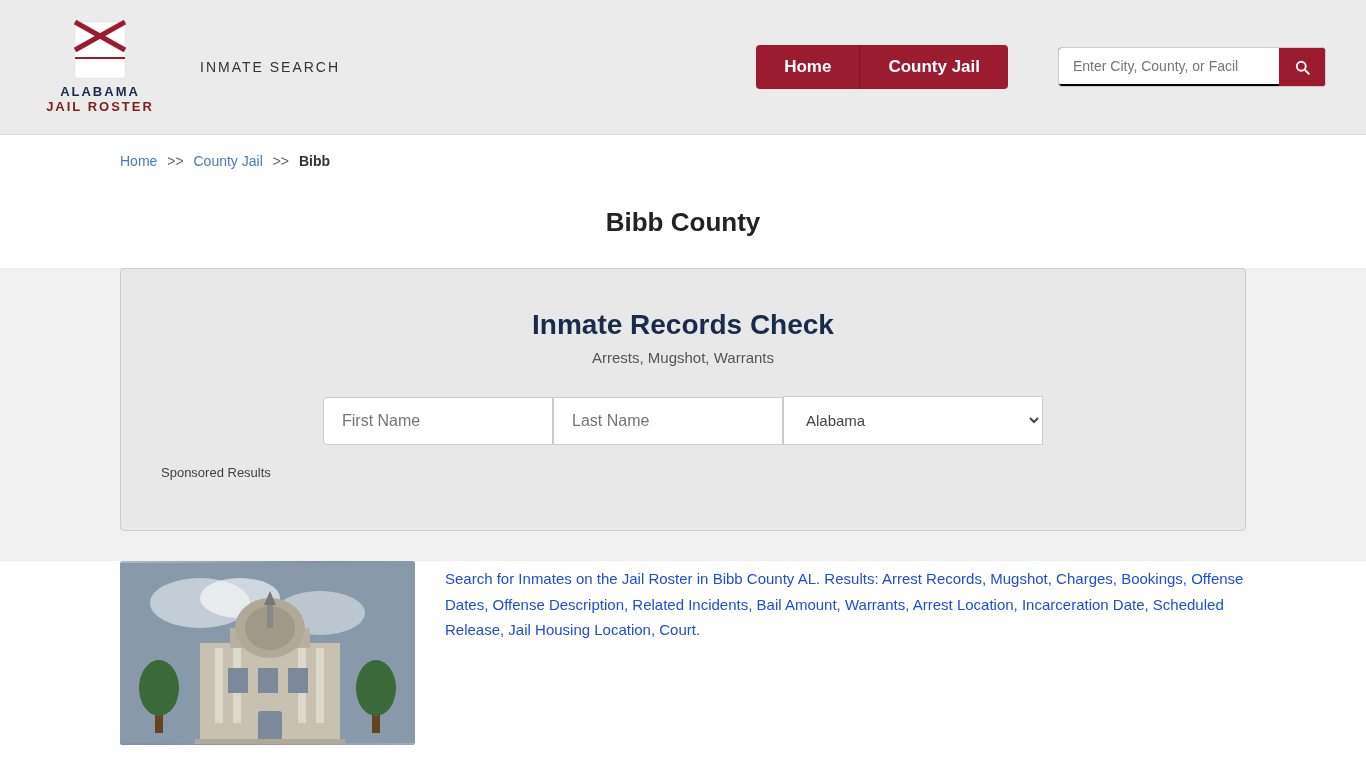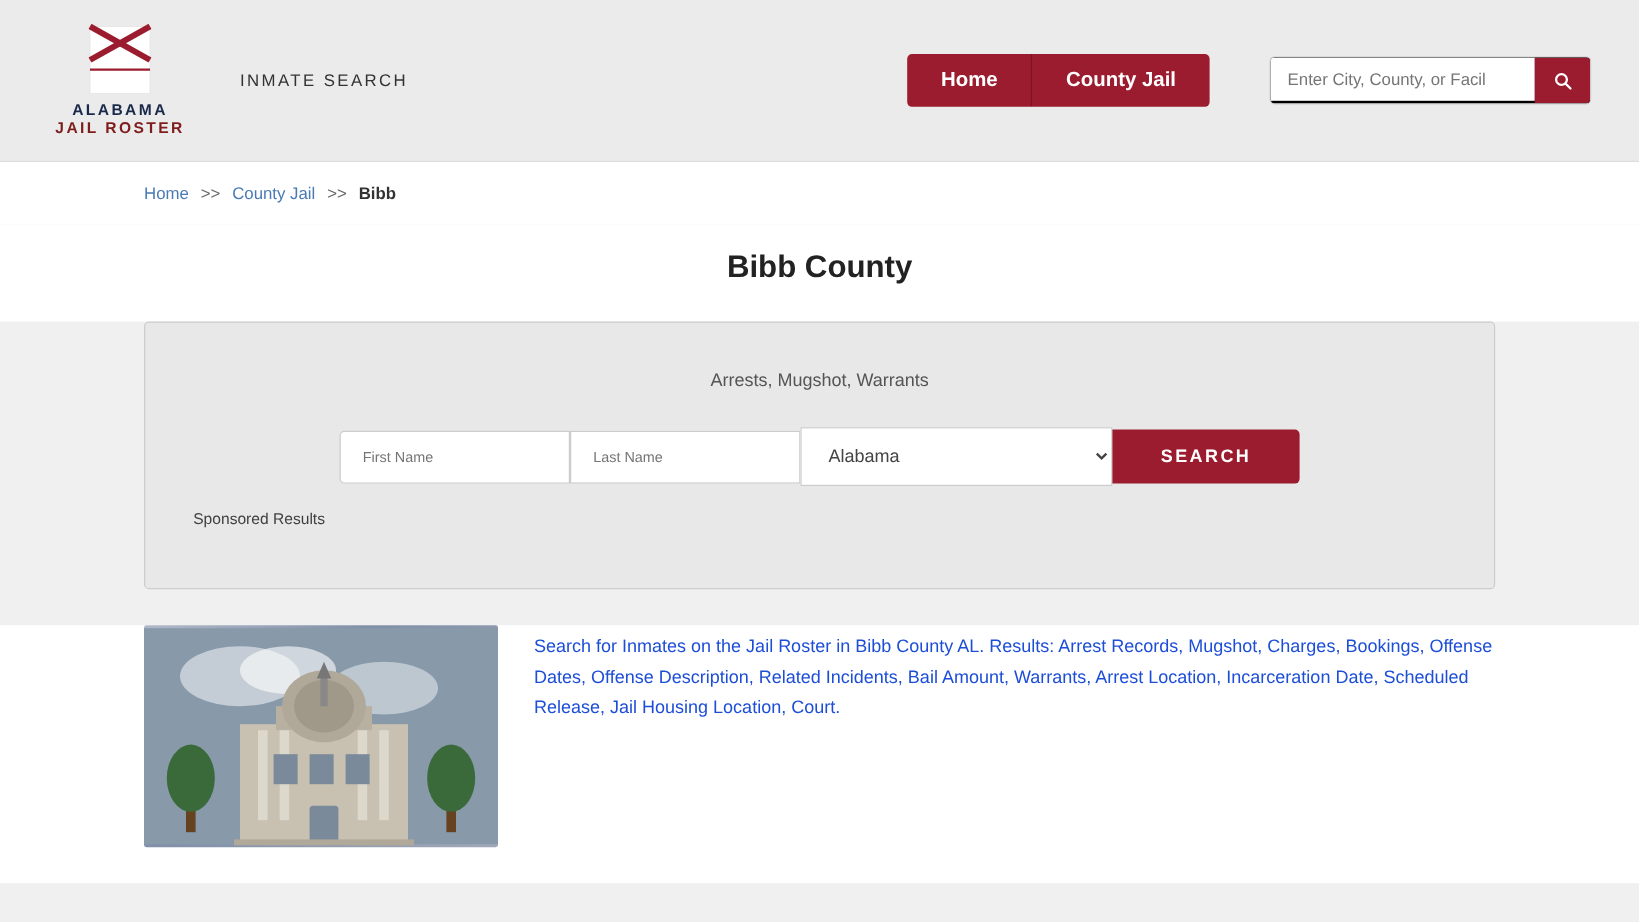--- a/index.html
+++ b/index.html
@@ -152,24 +152,24 @@
       margin-bottom: 30px;
     }
     .records-form {
       display: flex;
       gap: 0;
       justify-content: center;
       align-items: center;
     }
     .records-form input {
       padding: 14px 18px;
-      font-size: 12px;
+      font-size: 16px;
       border: 1px solid #ccc;
       outline: none;
-      width: 192px;
+      width: 230px;
       color: #999;
     }
     .records-form input:first-child {
       border-radius: 4px 0 0 4px;
     }
     .records-form select {
       padding: 14px 18px;
       font-size: 15px;
       border: 1px solid #ccc;
       outline: none;
@@ -273,37 +273,37 @@
   <a href="#">County Jail</a>
   <span class="breadcrumb-sep">&gt;&gt;</span>
   <span class="breadcrumb-current">Bibb</span>
 </div>
 
 <div class="page-title-area">
   <h1>Bibb County</h1>
 </div>
 
 <div class="records-box">
+  <h2>Inmate Records Check</h2>
   <p>Arrests, Mugshot, Warrants</p>
   <div class="records-form">
     <input type="text" placeholder="First Name" style="">
     <input type="text" placeholder="Last Name" style="">
     <select>
       <option>Alabama</option>
       <option>Alaska</option>
       <option>Arizona</option>
       <option>Arkansas</option>
       <option>California</option>
       <option>Colorado</option>
       <option>Florida</option>
       <option>Georgia</option>
       <option>Mississippi</option>
       <option>Tennessee</option>
     </select>
-    <button>SEARCH</button>
   </div>
   <div class="sponsored-results">Sponsored Results</div>
 </div>
 
 <div class="bottom-section">
   <div class="bottom-image">
     
     <svg class="building-svg" viewBox="0 0 295 180">
 
       <rect width="295" height="180" fill="#8899aa"></rect>

